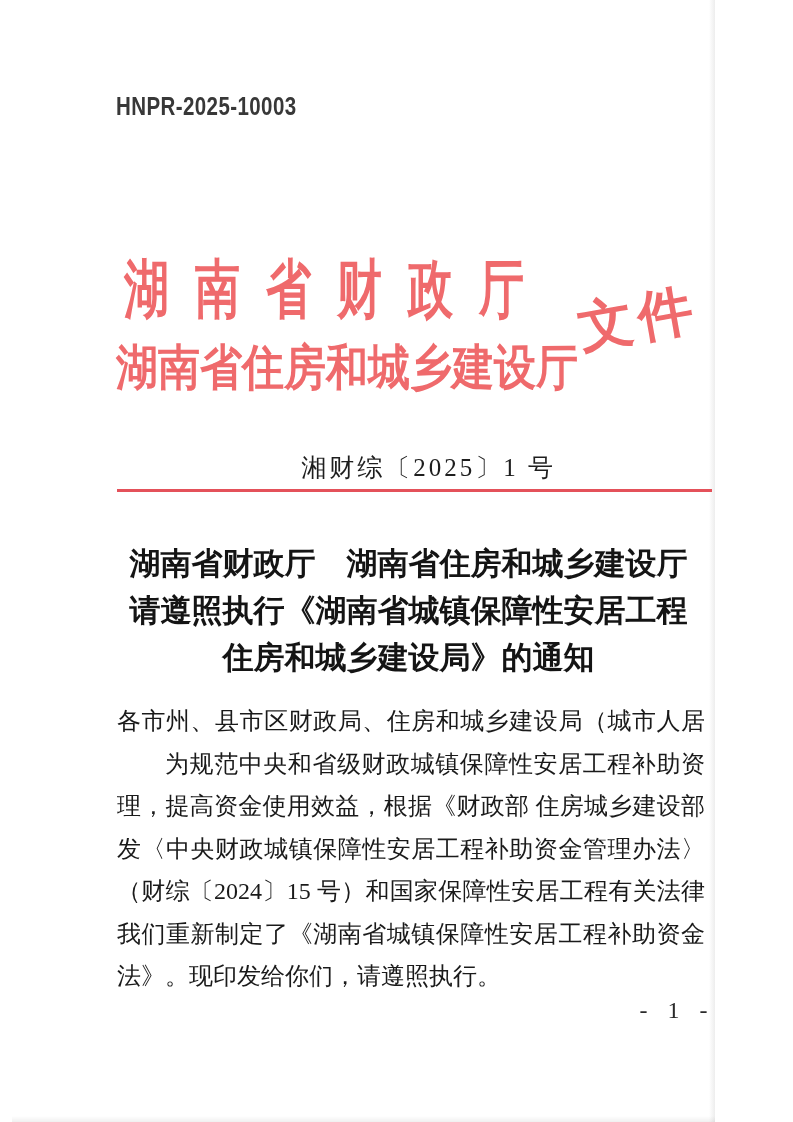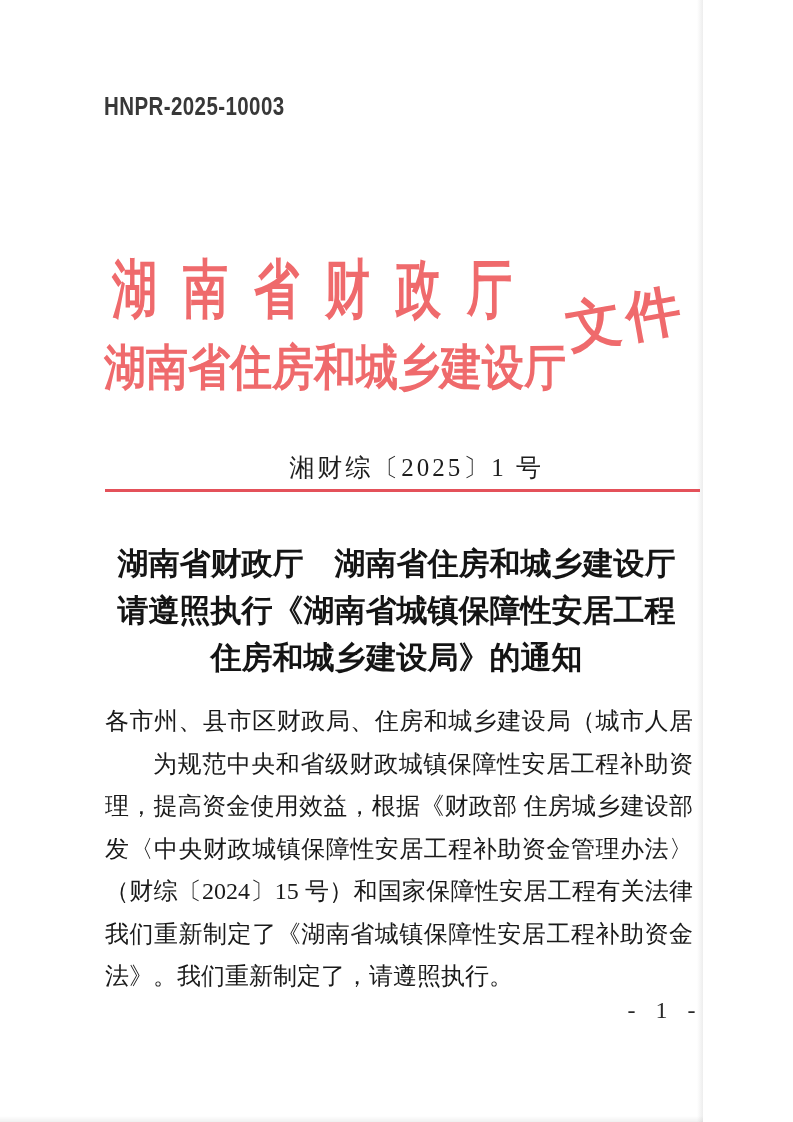--- a/index.html
+++ b/index.html
@@ -8,20 +8,21 @@
     --red-line: #e4515a;
   }
   .page {
     position: relative;
     width: 703px;
     height: 1122px;
     background: #ffffff;
     overflow: hidden;
     font-family: "Liberation Serif", "DejaVu Serif", serif;
     color: #1f1f1f;
+    margin-left: 12px;
   }
   
   .page .edge-right {
     position: absolute; top: 0; right: 0; bottom: 0; width: 6px;
     background: linear-gradient(to right, rgba(0,0,0,0), rgba(0,0,0,0.07));
     pointer-events: none;
   }
   .page .edge-bottom {
     position: absolute; left: 0; right: 0; bottom: 0; height: 6px;
     background: linear-gradient(to bottom, rgba(0,0,0,0), rgba(0,0,0,0.06));
@@ -118,18 +119,18 @@
     <div class="t-line">住房和城乡建设局》的通知</div>
   </div>
 
   <div class="body-text">
     <div class="bline jl">各市州、县市区财政局、住房和城乡建设局（城市人居环境局）:</div>
     <div class="bline jl indent">为规范中央和省级财政城镇保障性安居工程补助资金管</div>
     <div class="bline jl">理，提高资金使用效益，根据《财政部 住房城乡建设部关于印</div>
     <div class="bline jl">发〈中央财政城镇保障性安居工程补助资金管理办法〉的通知》</div>
     <div class="bline jl">（财综〔2024〕15 号）和国家保障性安居工程有关法律法规，</div>
     <div class="bline jl">我们重新制定了《湖南省城镇保障性安居工程补助资金管理办</div>
-    <div class="bline">法》。我们重新制定了，请遵照执行。</div>
+    <div class="bline">法》。现印发给你们，请遵照执行。</div>
   </div>
 
   <div class="page-num">- 1 -</div>
 
 </div>
 
 </body></html>

